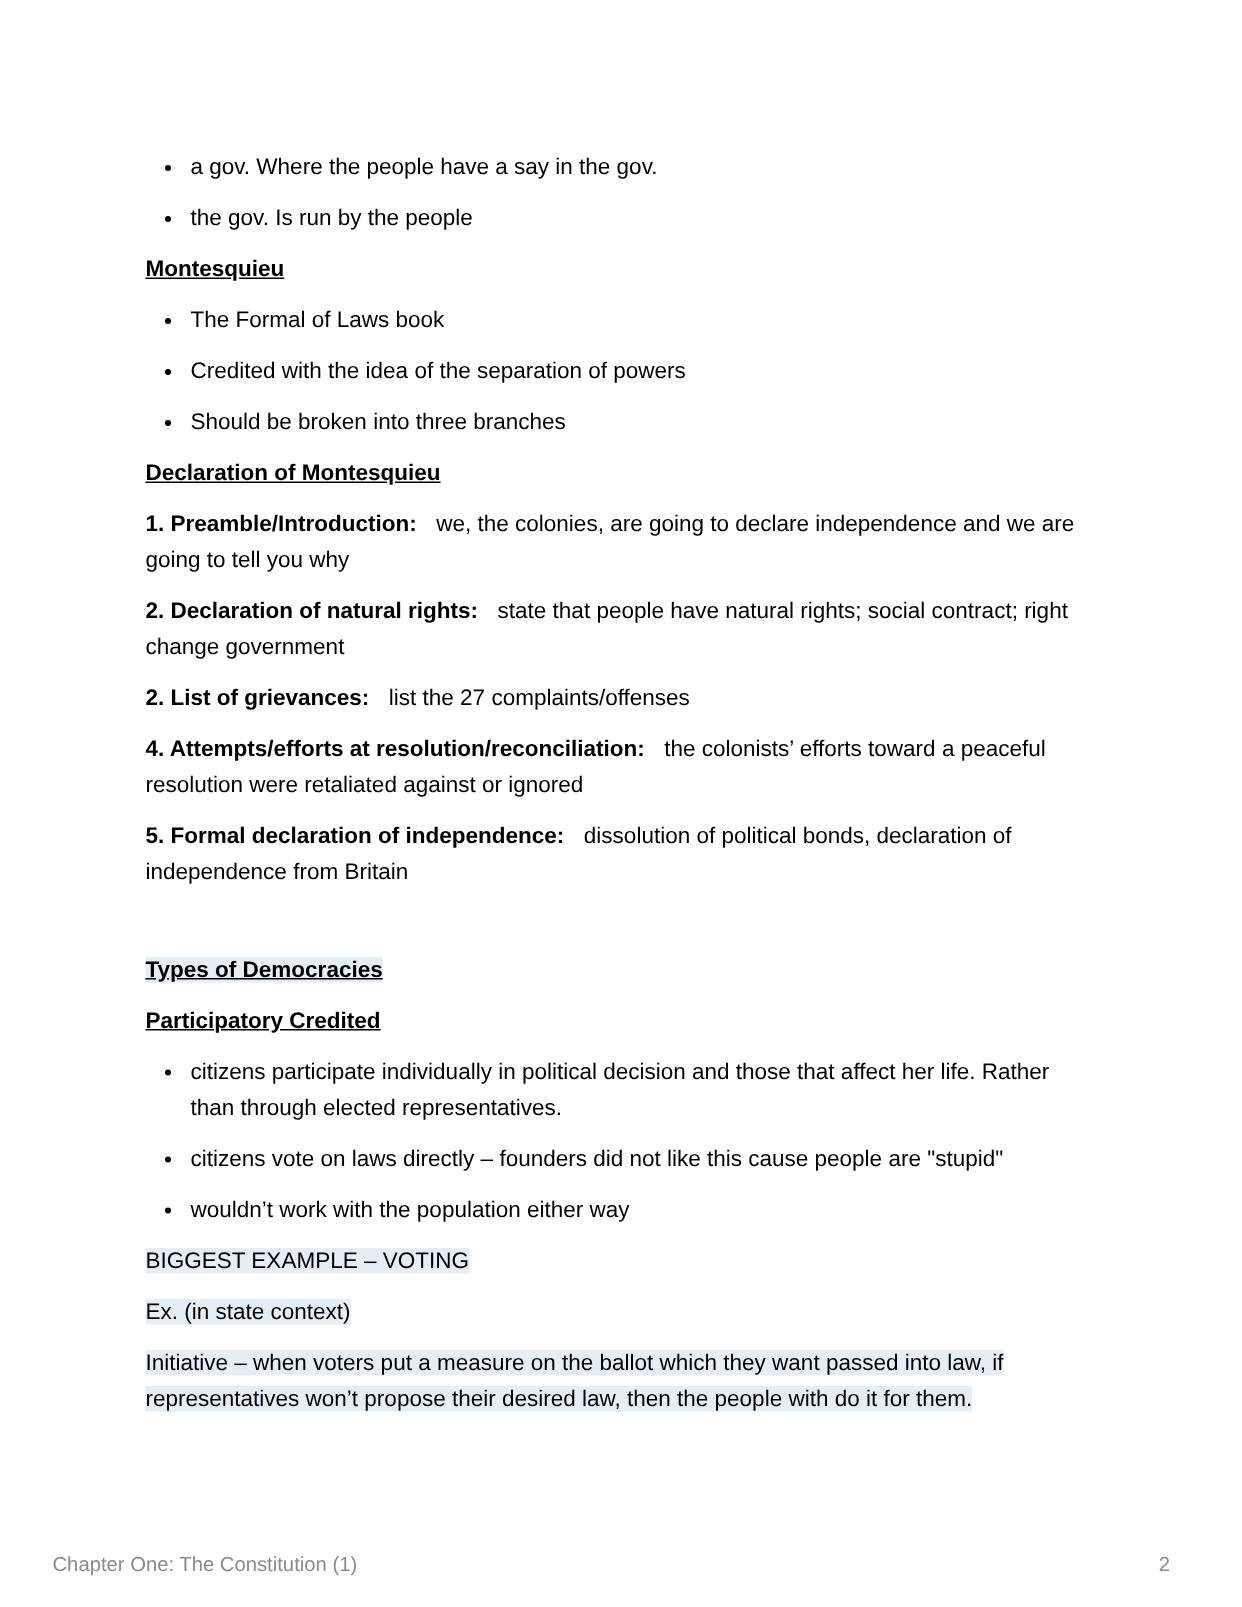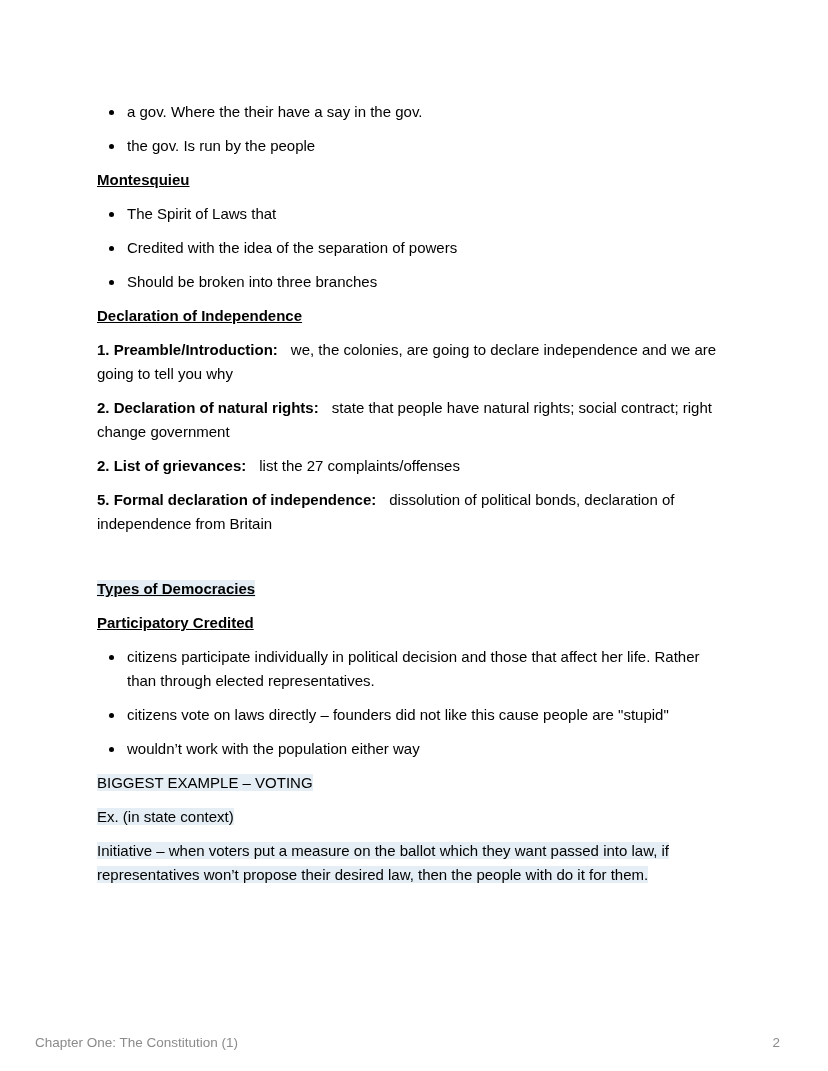--- a/index.html
+++ b/index.html
@@ -36,37 +36,38 @@
   }
   .footer-left { position: absolute; left: 35px; }
   .footer-right { position: absolute; right: 48px; }
 </style>
 </head>
 <body>
 
 <div class="content">
 
   <ul>
-    <li>a gov. Where the their have a say in the gov.</li>
+    <li>a gov. Where the people have a say in the gov.</li>
     <li>the gov. Is run by the people</li>
   </ul>
 
   <div class="heading"><span class="u">Montesquieu</span></div>
 
   <ul>
-    <li>The Spirit of Laws that</li>
+    <li>The Formal of Laws book</li>
     <li>Credited with the idea of the separation of powers</li>
     <li>Should be broken into three branches</li>
   </ul>
 
-  <div class="heading"><span class="u">Declaration of Independence</span></div>
+  <div class="heading"><span class="u">Declaration of Montesquieu</span></div>
 
   <p><b class="lead">1. Preamble/Introduction:</b><span>we, the colonies, are going to declare independence and we are going to tell you why</span></p>
   <p><b class="lead">2. Declaration of natural rights:</b><span>state that people have natural rights; social contract; right change government</span></p>
   <p><b class="lead">2. List of grievances:</b><span>list the 27 complaints/offenses</span></p>
+  <p><b class="lead">4. Attempts/efforts at resolution/reconciliation:</b><span>the colonists’ efforts toward a peaceful resolution were retaliated against or ignored</span></p>
   <p><b class="lead">5. Formal declaration of independence:</b><span>dissolution of political bonds, declaration of independence from Britain</span></p>
 
   <div class="spacer"></div>
 
   <div class="heading"><span class="u hl">Types of Democracies</span></div>
 
   <div class="heading"><span class="u">Participatory Credited</span></div>
 
   <ul>
     <li>citizens participate individually in political decision and those that affect her life. Rather than through elected representatives.</li>

